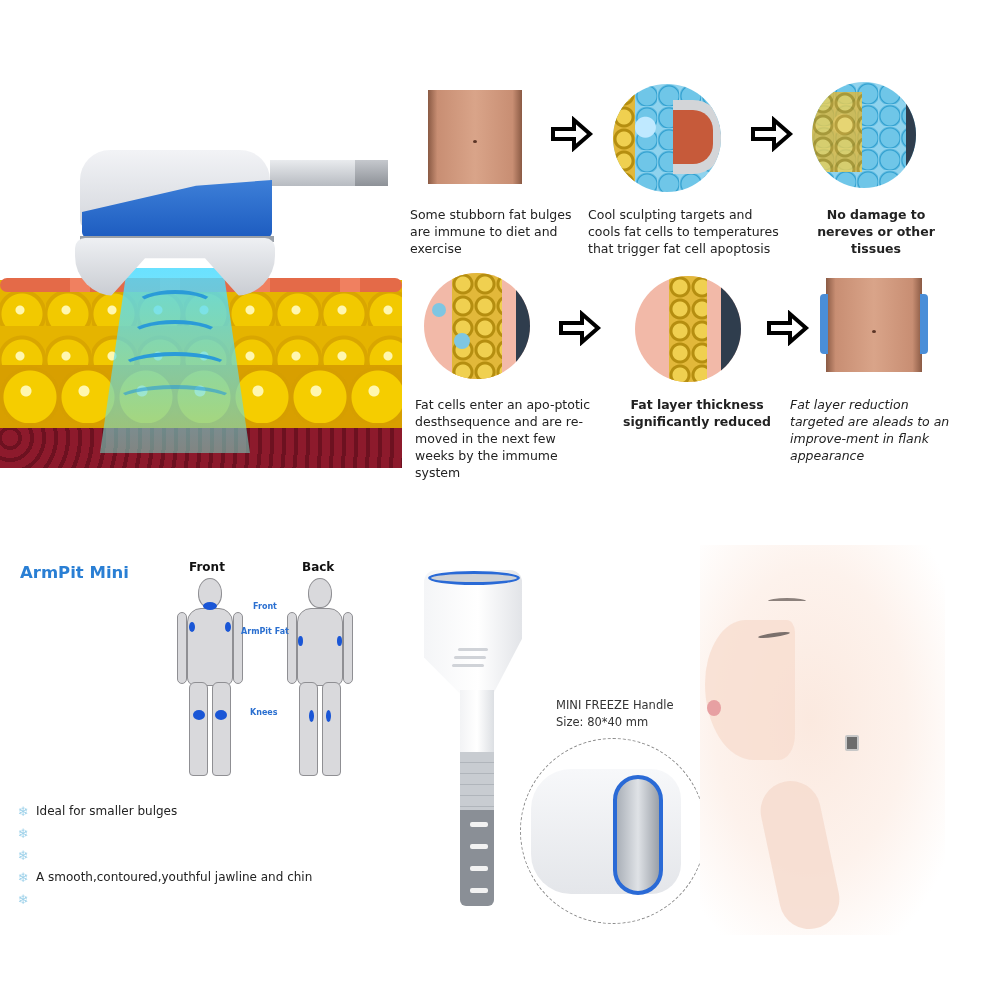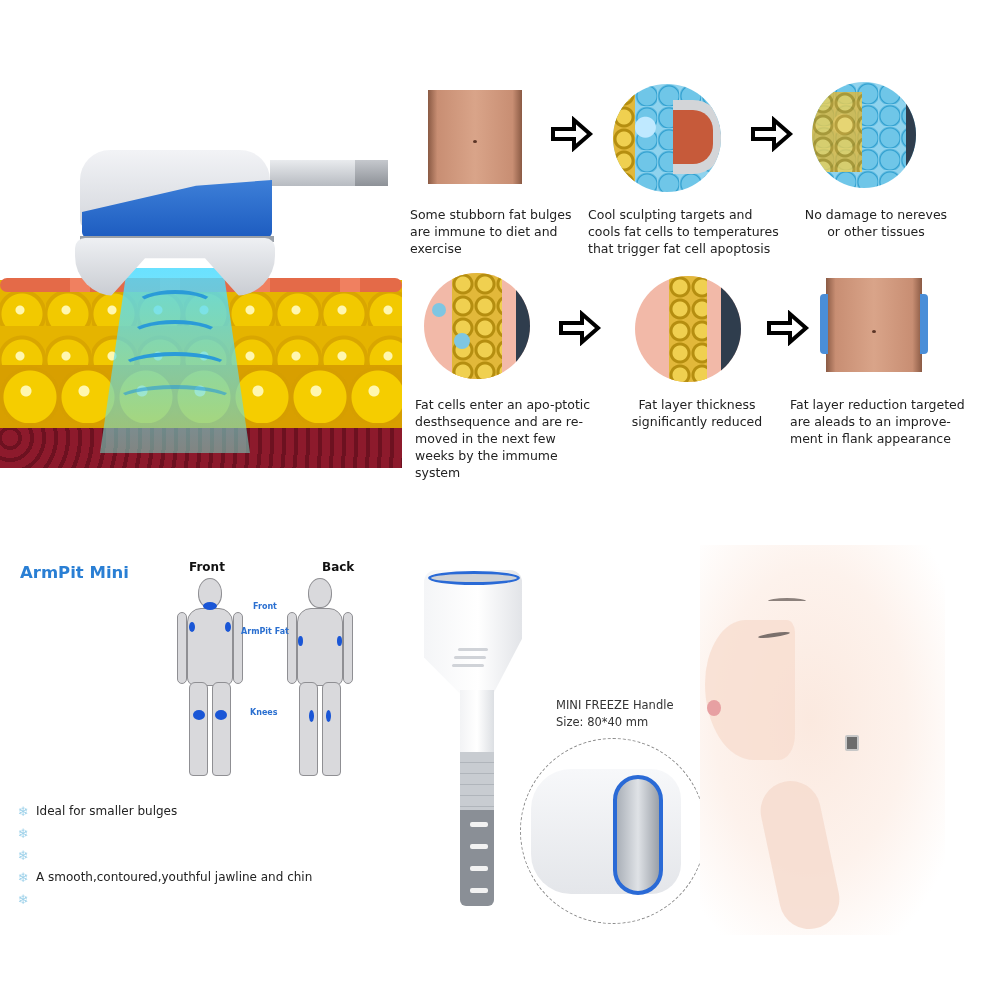--- a/index.html
+++ b/index.html
@@ -54,21 +54,21 @@
     .goldcells { background:
         radial-gradient(circle at 11px 11px, #f0d050 0 7px, #b58e10 8px 10px, transparent 11px);
       background-size: 22px 22px; background-color: #e2b83a; }
     .pinkbg { background-color: #f2b9a8; }
     .darkedge { position: absolute; top: 0; right: 0; height: 100%; background: #2f3d4d; }
 
     .arrow { position: absolute; width: 44px; height: 36px; }
     .arrow svg { width: 100%; height: 100%; }
 
     .caption { position: absolute; font-size: 12.5px; line-height: 17px; color: #222; }
-    .caption.center { text-align: center; }
+    .caption.center { text-align: center; font-weight: bold; }
 
     
     .fm-title { left: 20px; top: 563px; font-size: 16.5px; font-weight: bold; color: #2a7fd4; }
     .body-label { font-size: 12px; font-weight: bold; color: #111; }
     .area-label { font-size: 8px; font-weight: bold; color: #2a6fd0; }
     .figure { position: absolute; }
     .figure .head { position: absolute; border-radius: 50% 50% 45% 45%; background: #d9d9dc; border: 1px solid #8f8f93; }
     .figure .torso { position: absolute; background: #d9d9dc; border: 1px solid #8f8f93; border-radius: 14px 14px 8px 8px; }
     .figure .arm { position: absolute; background: #d9d9dc; border: 1px solid #8f8f93; border-radius: 6px; }
     .figure .leg { position: absolute; background: #d9d9dc; border: 1px solid #8f8f93; border-radius: 6px 6px 4px 4px; }
@@ -171,26 +171,26 @@
     </svg>
 </div>
 <div class="step-img belly" style="left:826px;top:278px;width:96px;height:94px;">
   <div style="position:absolute;left:-6px;top:16px;width:8px;height:60px;background:#4a8ed8;border-radius:4px 0 0 4px;"></div>
   <div style="position:absolute;right:-6px;top:16px;width:8px;height:60px;background:#4a8ed8;border-radius:0 4px 4px 0;"></div>
   <div class="navel" style="left:46px;top:52px;"></div>
 </div>
 
 <div class="caption" style="left:415px;top:396px;width:180px;">Fat cells enter an apo-ptotic desthsequence and are re-moved in the next few weeks by the immume system</div>
 <div class="caption center" style="left:622px;top:396px;width:150px;">Fat layer thickness significantly reduced</div>
-<div class="caption" style="left:790px;top:396px;width:175px;">Fat layer reduction targeted are aleads to an improve-ment in flank appearance</div>
+<div class="caption" style="left:790px;top:396px;width:175px;font-style:italic;">Fat layer reduction targeted are aleads to an improve-ment in flank appearance</div>
 
 <div class="abs fm-title">ArmPit Mini</div>
 
 <div class="abs body-label" style="left:189px;top:560px;">Front</div>
-<div class="abs body-label" style="left:302px;top:560px;margin-left:20px;">Back</div>
+<div class="abs body-label" style="left:302px;top:560px;">Back</div>
 
 <div class="figure" style="left:175px;top:578px;width:70px;height:200px;">
   <div class="head" style="left:23px;top:0;width:24px;height:30px;"></div>
   <div class="torso" style="left:12px;top:30px;width:46px;height:78px;"></div>
   <div class="arm" style="left:2px;top:34px;width:10px;height:72px;"></div>
   <div class="arm" style="left:58px;top:34px;width:10px;height:72px;"></div>
   <div class="leg" style="left:14px;top:104px;width:19px;height:94px;"></div>
   <div class="leg" style="left:37px;top:104px;width:19px;height:94px;"></div>
   <div class="spot" style="left:28px;top:24px;width:14px;height:8px;"></div>
   <div class="spot" style="left:14px;top:44px;width:6px;height:10px;"></div>

